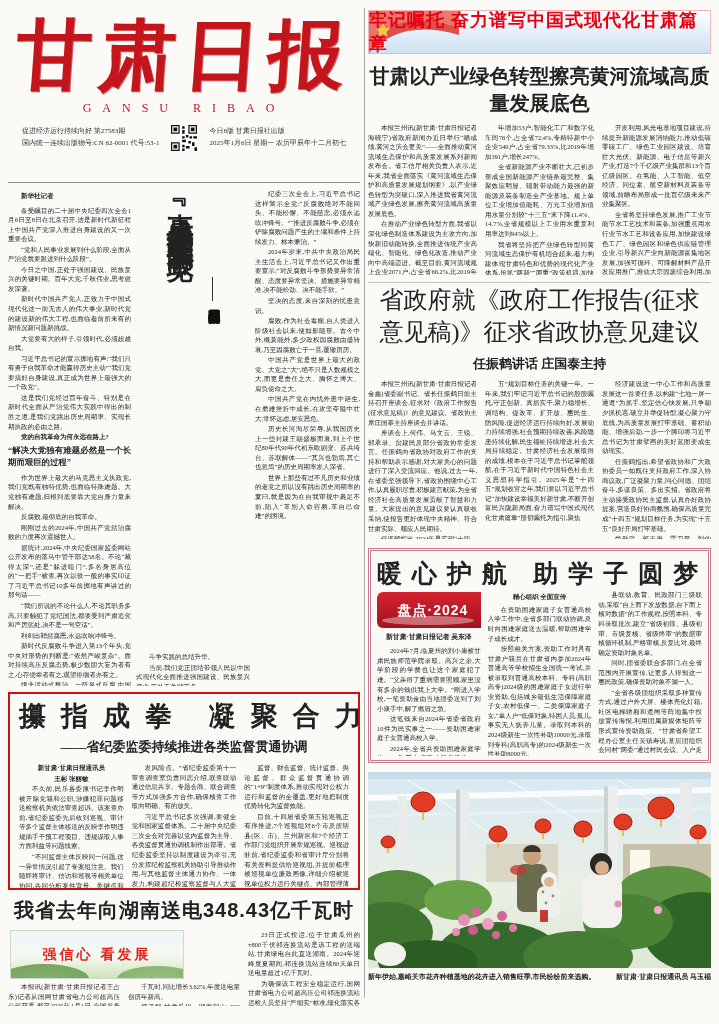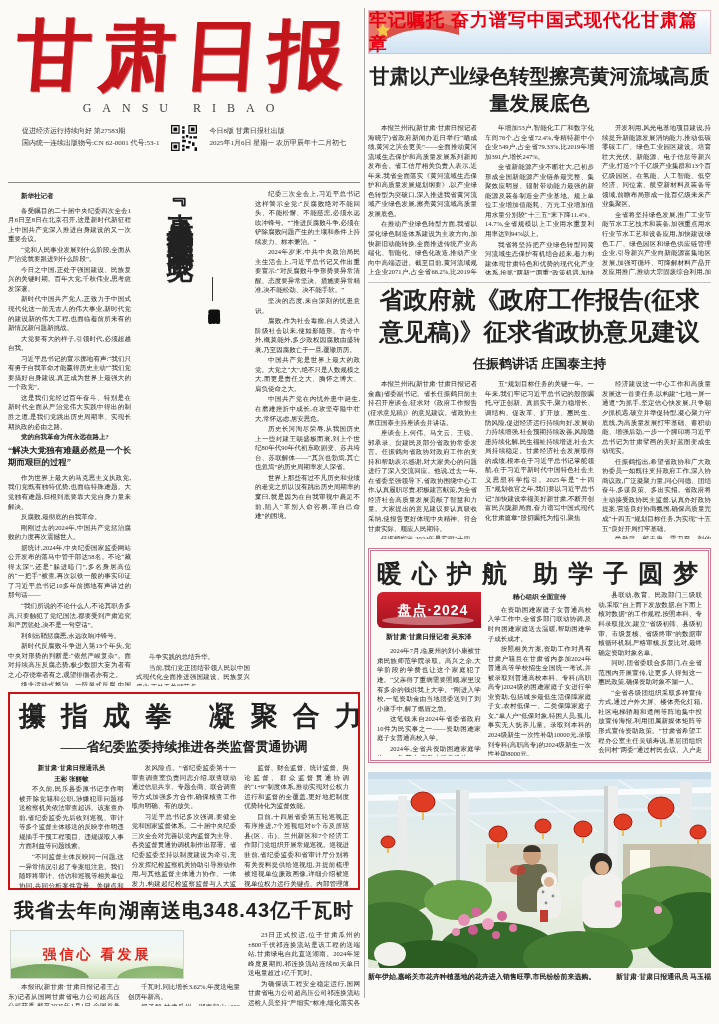--- a/index.html
+++ b/index.html
@@ -4,21 +4,21 @@
 <style>
   html,body{margin:0;padding:0;}
   body{width:719px;height:1024px;background:#f6f5f1;font-family:"Liberation Serif",serif;color:#222;}
   .page{position:relative;width:719px;height:1024px;overflow:hidden;background:#fbfaf7;}
   .vdiv{position:absolute;left:364px;top:8px;height:990px;width:1px;background:#aaa;}
   .lcol{position:absolute;left:8px;top:6px;width:352px;}
   .rcol{position:absolute;left:368px;top:0;width:343px;}
   
   .masthead{height:172px;text-align:center;position:relative;}
   .mh-title{font-size:76px;font-weight:900;color:#c3161c;letter-spacing:8px;line-height:1.3;transform:skewX(-4deg);text-shadow:1px 1px 0 #d8565a;}
-  .mh-pinyin{letter-spacing:11px;color:#404040;font-size:12px;margin-top:-4px;}
+  .mh-pinyin{letter-spacing:11px;color:#b91c1c;font-size:12px;margin-top:-4px;}
   .mh-info{display:flex;justify-content:center;align-items:center;gap:12px;margin-top:9px;font-size:7px;color:#333;line-height:1.7;}
   .mh-info .lines{text-align:left;white-space:nowrap;}
   .qr{width:26px;height:26px;}
   .head-rule{height:1px;background:#8a8a8a;margin:4px 0 6px;}
   
   .tcol{font-size:6.5px;line-height:1.47;text-align:justify;color:#262626;overflow:hidden;}
   .tcol p{margin:0 0 1px;text-indent:2em;}
   .tcol p.byline-l{font-weight:bold;margin:2px 0 5px;}
   .tcol p.byline-c{text-indent:0;text-align:center;font-weight:bold;}
   .tcol p.qhead{font-weight:bold;}
@@ -51,21 +51,21 @@
   .pbanner span{position:relative;z-index:2;color:#e2231a;font-weight:900;font-size:14px;letter-spacing:3px;font-family:"Liberation Sans",sans-serif;text-shadow:0 0 2px #fff;}
   
   .banner{height:42px;margin-top:10px;position:relative;border:1px solid #efb6bd;background:linear-gradient(180deg,#ffffff,#e2eef8 55%,#cfe2f1);display:flex;align-items:center;justify-content:center;overflow:hidden;}
   .banner .txt{position:relative;z-index:2;color:#e60012;font-weight:900;font-size:18px;letter-spacing:1px;font-family:"Liberation Sans",sans-serif;}
   .banner svg{position:absolute;left:0;top:0;height:100%;z-index:1;}
   .green-h{font-size:20px;font-weight:900;text-align:center;margin-top:9px;font-family:"Liberation Sans",sans-serif;letter-spacing:0;}
   .body3{display:flex;gap:8px;margin-top:6px;}
   .body3 .tcol{flex:1;}
   .green-body{height:152px;}
   .hrule{height:1px;background:#c2c2c2;margin:7px 0 2px;}
-  .gov-h{font-size:24px;font-weight:700;text-align:center;line-height:1.32;}
+  .gov-h{font-size:24px;font-weight:400;text-align:center;line-height:1.32;}
   .gov-sub{font-size:13px;font-weight:bold;text-align:center;margin:7px 0 3px;}
   .gov-body{height:160px;}
   .warmbox{border:3px double #c87b93;margin-top:9px;padding:6px 6px 4px;}
   .warm-h{font-size:25px;font-weight:900;text-align:center;letter-spacing:10px;white-space:nowrap;}
   .warm-sub{font-size:12px;font-weight:bold;text-align:center;margin:6px 0 5px;}
   .warm-body{display:flex;gap:7px;height:166px;}
   .warm-body .tcol{flex:1;}
   .badge{width:112px;height:36px;margin:2px auto 4px;background:linear-gradient(180deg,#d5212e,#a31320);border-radius:6px;color:#fff;display:flex;align-items:center;justify-content:center;font-weight:900;font-size:14px;letter-spacing:1px;position:relative;overflow:hidden;font-family:"Liberation Sans",sans-serif;}
   .badge::after{content:"";position:absolute;left:5px;bottom:3px;width:92px;height:9px;background:rgba(255,255,255,.38);border-radius:50%;}
   .badge-byline{font-size:6.8px;text-align:center;font-weight:bold;margin:0 0 4px;}

